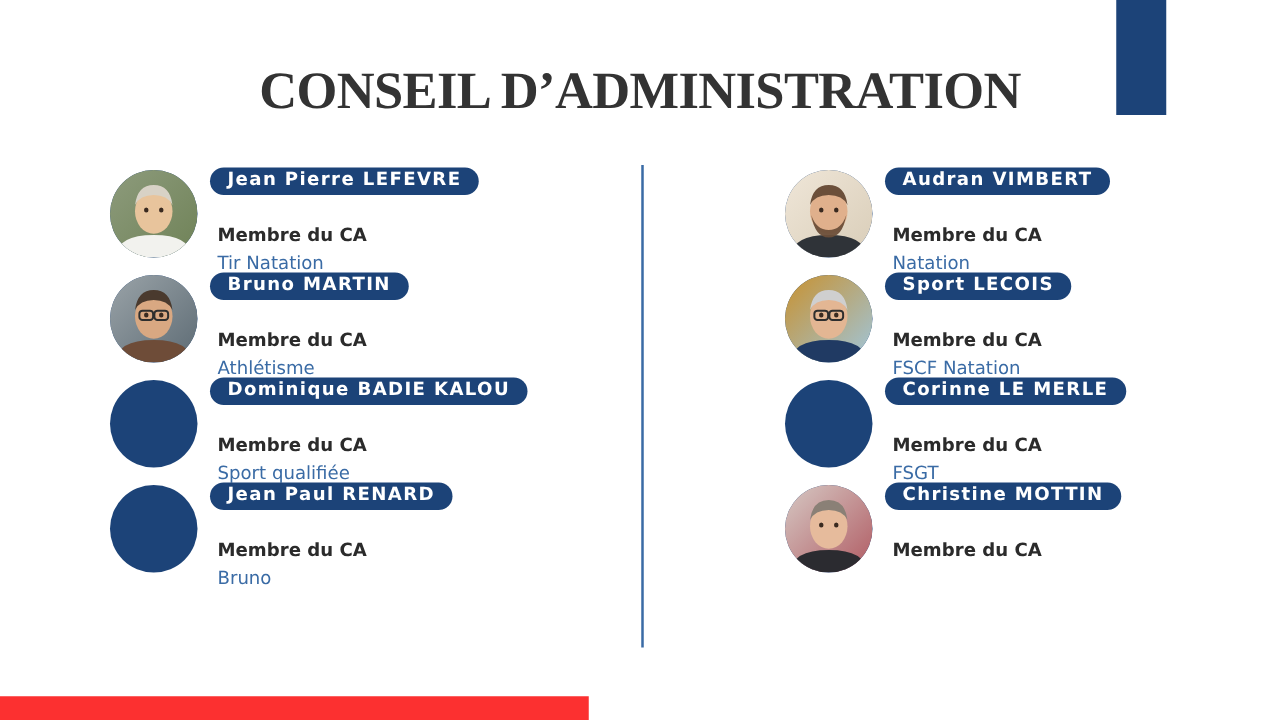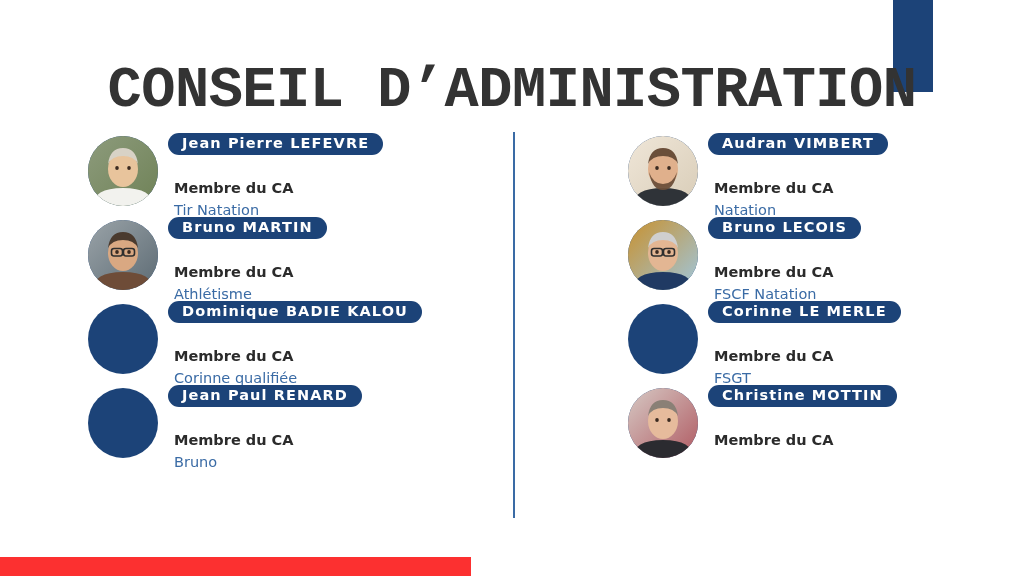--- a/index.html
+++ b/index.html
@@ -42,22 +42,22 @@
     background: #3a6ba5;
   }
 
   
   .slide-title {
     position: absolute;
     left: 0;
     top: 22px;
     width: 1024px;
     text-align: center;
-    font-family: Liberation Mono, monospace;
-    font-size: 57px;
+    font-family: Liberation Serif, serif;
+    font-size: 42px;
     font-weight: 700;
     letter-spacing: -0.5px;
     color: #333333;
     line-height: 1.1;
     white-space: nowrap;
   }
 
   
   .members-area {
     position: absolute;
@@ -194,21 +194,21 @@
           <div><span class="member-name-pill">Bruno MARTIN</span></div>
           <div class="member-role-title">Membre du CA</div>
           <div class="member-discipline">Athlétisme</div>
         </div>
       </div>
       <div class="member-entry">
         <div class="member-avatar"></div>
         <div class="member-info">
           <div><span class="member-name-pill">Dominique BADIE KALOU</span></div>
           <div class="member-role-title">Membre du CA</div>
-          <div class="member-discipline">Corinne qualifiée</div>
+          <div class="member-discipline">Sport qualifiée</div>
         </div>
       </div>
       <div class="member-entry">
         <div class="member-avatar"></div>
         <div class="member-info">
           <div><span class="member-name-pill">Jean Paul RENARD</span></div>
           <div class="member-role-title">Membre du CA</div>
           <div class="member-discipline">Bruno</div>
         </div>
       </div>
@@ -258,21 +258,21 @@
     <ellipse cx="41" cy="32" rx="1.8" ry="2" fill="#3a2a20"></ellipse>
     <g fill="none" stroke="#2e2e2e" stroke-width="1.6">
         <rect x="23.5" y="28.5" width="11" height="7.5" rx="2.5"></rect>
         <rect x="35.5" y="28.5" width="11" height="7.5" rx="2.5"></rect>
         <line x1="34.5" y1="32" x2="35.5" y2="32"></line>
       </g>
     <path d="M30 42 q5 4 10 0" fill="none" stroke="#b9７e63" stroke-width="1.4" opacity="0.6"></path>
   </svg>
         </div>
         <div class="member-info">
-          <div><span class="member-name-pill">Bruno LECOIS</span></div>
+          <div><span class="member-name-pill">Sport LECOIS</span></div>
           <div class="member-role-title">Membre du CA</div>
           <div class="member-discipline">FSCF Natation</div>
         </div>
       </div>
       <div class="member-entry">
         <div class="member-avatar"></div>
         <div class="member-info">
           <div><span class="member-name-pill">Corinne LE MERLE</span></div>
           <div class="member-role-title">Membre du CA</div>
           <div class="member-discipline">FSGT</div>

